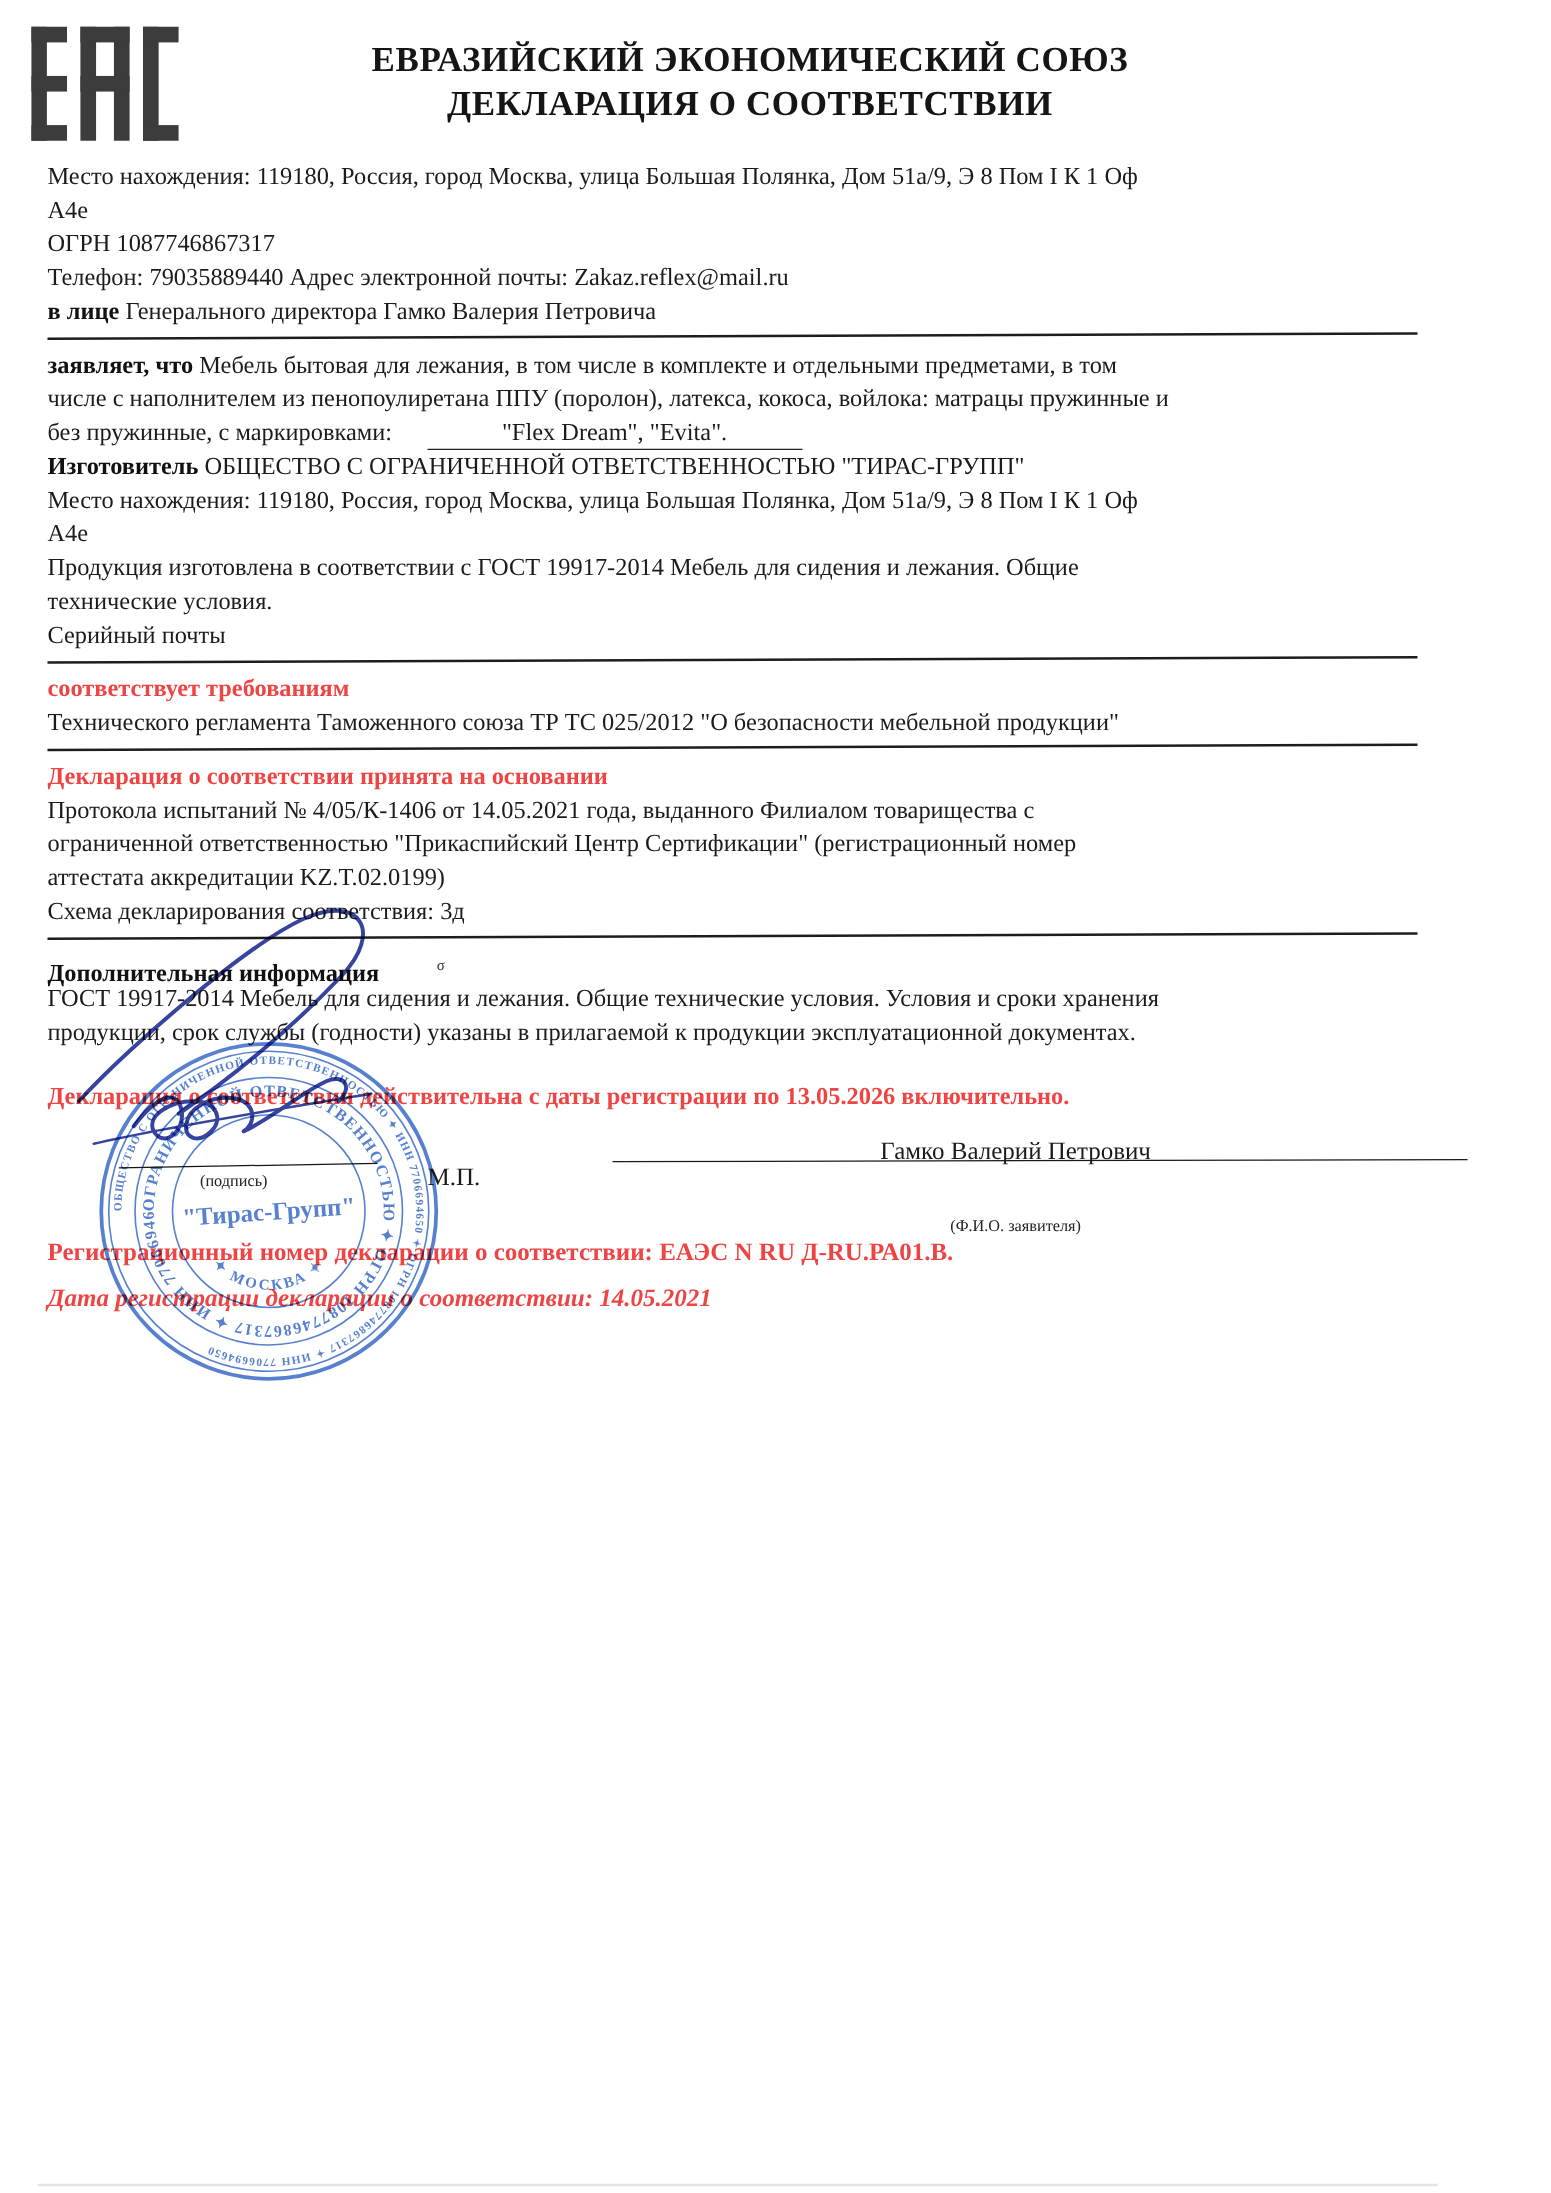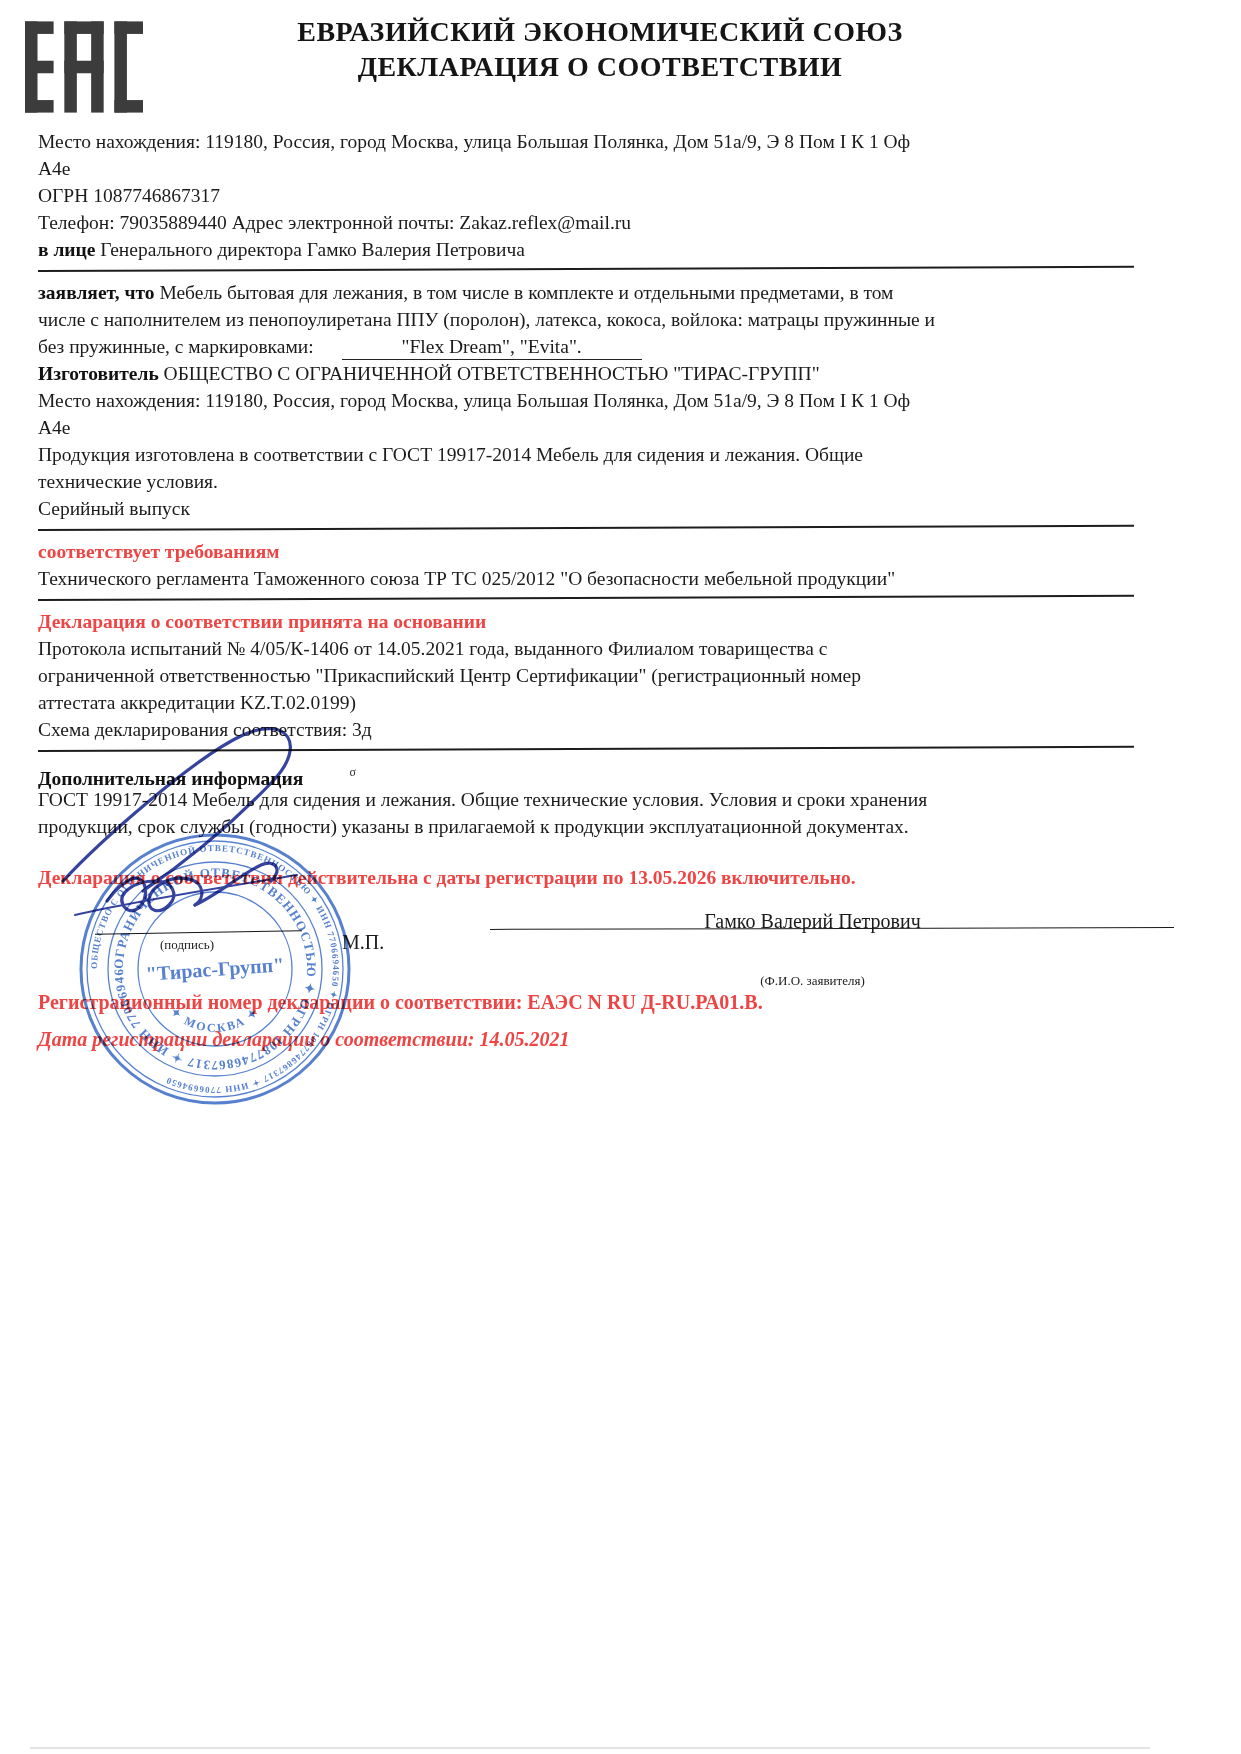--- a/index.html
+++ b/index.html
@@ -5,21 +5,21 @@
   html,body{margin:0;padding:0;}
   body{
     width:1241px;height:1754px;background:#ffffff;
     font-family:"Liberation Serif","DejaVu Serif",serif;
     color:#1b1b1b;position:relative;overflow:hidden;
   }
   .page{position:absolute;inset:0;padding:0 0 0 38px;box-sizing:border-box;}
   
   .header{position:relative;height:128px;}
   .eac-logo{position:absolute;left:-13px;top:16px;width:118px;height:102px;}
-  .titles{margin-left:62px;width:1000px;text-align:center;padding-top:14px;}
+  .titles{margin-left:62px;width:1000px;text-align:center;padding-top:31px;}
   .title-line{font-size:28px;font-weight:bold;line-height:35px;letter-spacing:.5px;white-space:nowrap;color:#151515;}
   
   .line{height:27px;line-height:27px;font-size:19.5px;white-space:nowrap;}
   .line b{font-weight:bold;color:#111;}
   .bold{font-weight:bold;color:#ef4444;}
   .divider{width:1096px;border-top:2.2px solid #1d1d1d;margin:7px 0;transform:rotate(-0.22deg);transform-origin:left center;}
   .tm-field{display:inline-block;margin-left:28px;width:300px;border-bottom:1.6px solid #222;text-align:center;height:26px;}
   .stray{margin-left:46px;font-size:12px;vertical-align:9px;color:#333;}
   .validity{margin-top:24px;}
   
@@ -76,21 +76,21 @@
 
   <div>
     <div class="line"><b>заявляет, что </b><span>Мебель бытовая для лежания, в том числе в комплекте и отдельными предметами, в том</span></div>
     <div class="line"><span>числе с наполнителем из пенопоулиретана ППУ (поролон), латекса, кокоса, войлока: матрацы пружинные и</span></div>
     <div class="line"><span>без пружинные, с маркировками:</span><span class="tm-field"><span>"Flex Dream", "Evita".</span></span></div>
     <div class="line"><b>Изготовитель </b><span>ОБЩЕСТВО С ОГРАНИЧЕННОЙ ОТВЕТСТВЕННОСТЬЮ "ТИРАС-ГРУПП"</span></div>
     <div class="line"><span>Место нахождения: 119180, Россия, город Москва, улица Большая Полянка, Дом 51а/9, Э 8 Пом I К 1 Оф</span></div>
     <div class="line"><span>А4е</span></div>
     <div class="line"><span>Продукция изготовлена в соответствии с ГОСТ 19917-2014 Мебель для сидения и лежания. Общие</span></div>
     <div class="line"><span>технические условия.</span></div>
-    <div class="line"><span>Серийный выпуск</span></div>
+    <div class="line"><span>Серийный почты</span></div>
   </div>
 
   <div class="divider"></div>
 
   <div>
     <div class="line bold">соответствует требованиям</div>
     <div class="line">Технического регламента Таможенного союза ТР ТС 025/2012 "О безопасности мебельной продукции"</div>
   </div>
 
   <div class="divider"></div>

